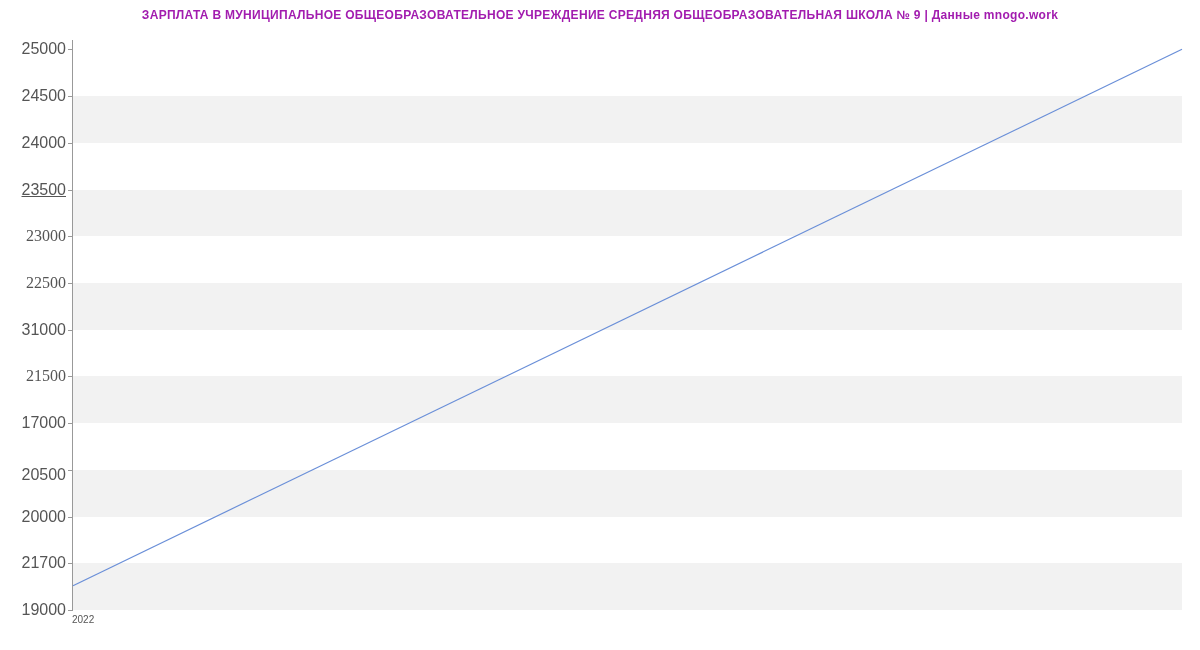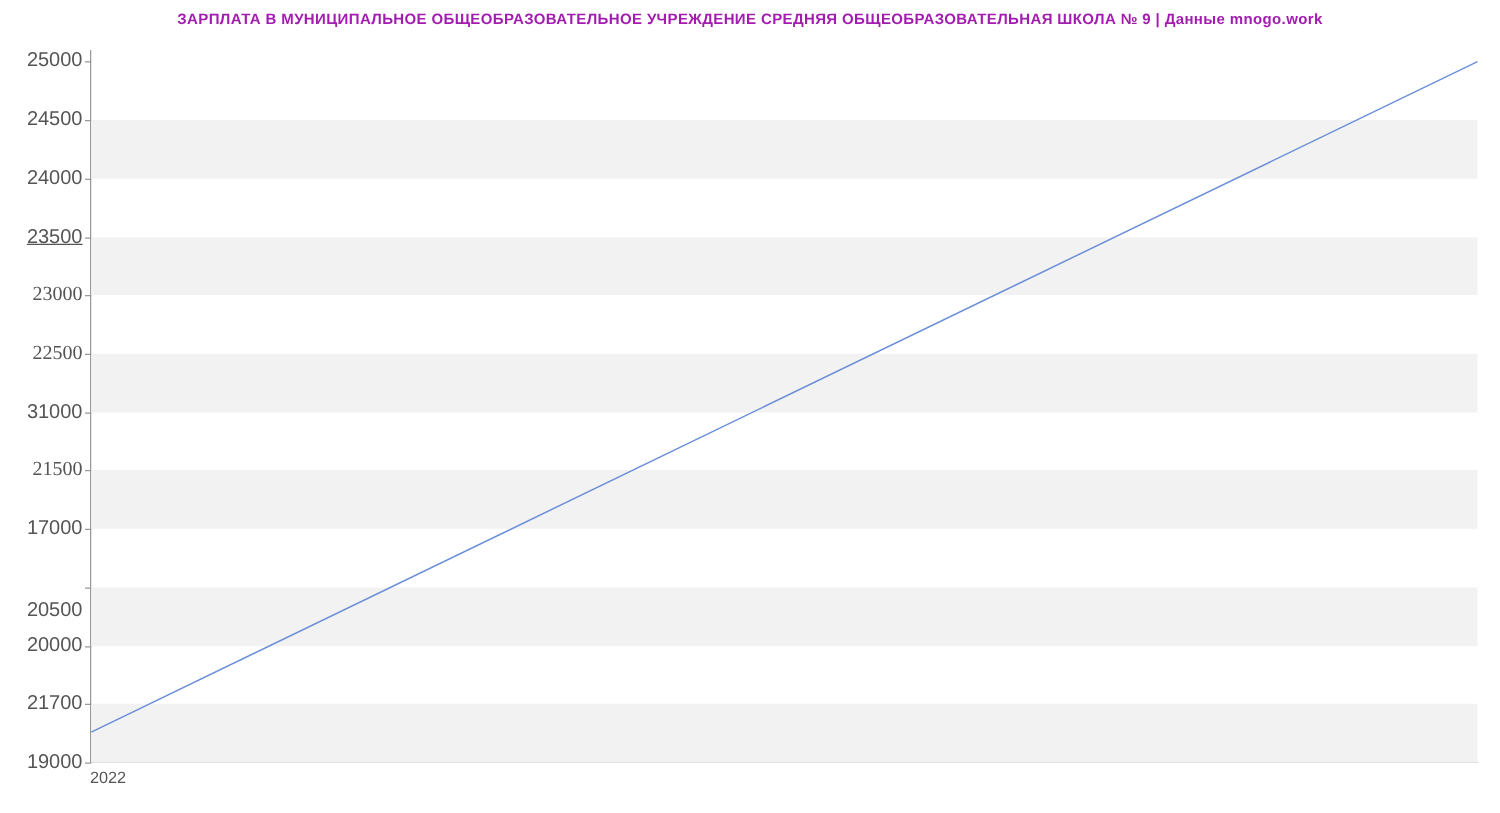--- a/index.html
+++ b/index.html
@@ -55,21 +55,21 @@
 .y-tick-mark {
   position: absolute;
   left: -5px;
   width: 5px;
   height: 1px;
   background: #999;
 }
 .x-tick-label {
   position: absolute;
   top: 614px;
-  font-size: 13px;
+  font-size: 10px;
   color: #555;
 }
 svg.line-layer {
   position: absolute;
   left: 0;
   top: 0;
   width: 100%;
   height: 100%;
   overflow: visible;
 }
@@ -107,21 +107,21 @@
       <div class="y-tick-mark" style="top: 196.23px;"></div>
       <div class="y-tick-mark" style="top: 149.508px;"></div>
       <div class="y-tick-mark" style="top: 102.787px;"></div>
       <div class="y-tick-mark" style="top: 56.0656px;"></div>
       <div class="y-tick-mark" style="top: 9.34426px;"></div>
     </div>
 
 <div class="y-tick-label" style="top: 610px;">19000</div>
     <div class="y-tick-label" style="top: 563.279px;">21700</div>
     <div class="y-tick-label" style="top: 516.557px;">20000</div>
-    <div class="y-tick-label" style="top: 489px; margin-left: 35px;">20500</div>
+    <div class="y-tick-label" style="top: 475px; margin-left: 35px;">20500</div>
     <div class="y-tick-label" style="top: 423.115px;">17000</div>
     <div class="y-tick-label" style="top: 376.393px; font-family: Liberation Serif, serif;">21500</div>
     <div class="y-tick-label" style="top: 329.672px;">31000</div>
     <div class="y-tick-label" style="top: 282.951px; font-family: Liberation Serif, serif;">22500</div>
     <div class="y-tick-label" style="top: 236.23px; font-family: Liberation Serif, serif;">23000</div>
     <div class="y-tick-label" style="top: 189.508px; text-decoration: underline;">23500</div>
     <div class="y-tick-label" style="top: 142.787px;">24000</div>
     <div class="y-tick-label" style="top: 96.0656px;">24500</div>
     <div class="y-tick-label" style="top: 49.3443px;">25000</div>
     <div class="x-tick-label" style="left: 72px;">2022</div>

